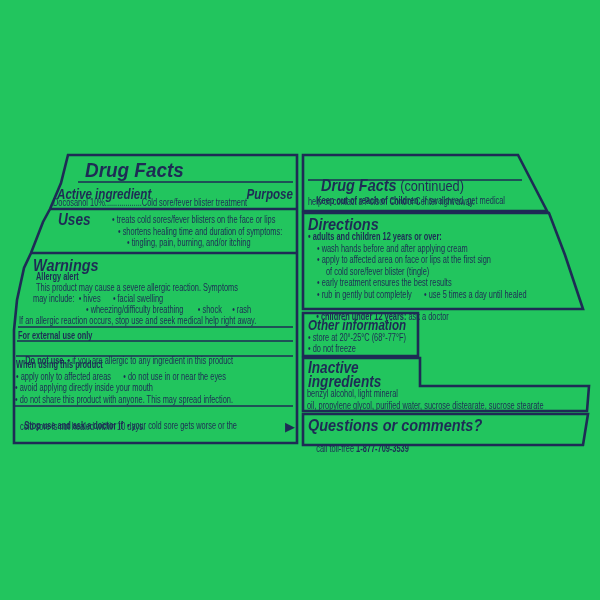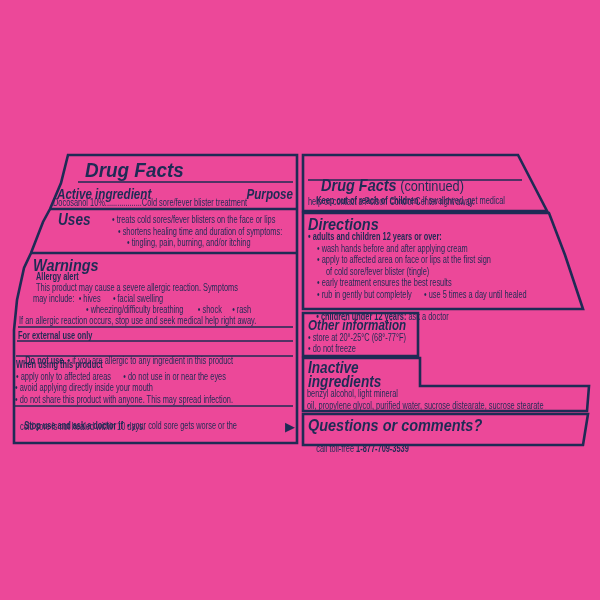--- a/index.html
+++ b/index.html
@@ -1,18 +1,18 @@
 <!DOCTYPE html>
 <html style="--navy: #1e2b55;"><head>
 <meta charset="utf-8">
 <style>
   :root { --navy:#1e2b55; }
   html,body { margin:0; padding:0; background:#ffffff; }
   #stage {
-    position:relative; width:600px; height:600px; background:#ec4899;
+    position:relative; width:600px; height:600px; background:#22c55e;
     color:var(--navy); font-family:"Liberation Sans", sans-serif; overflow:hidden;
   }
   #borders { position:absolute; left:0; top:0; }
   .ln { position:absolute; white-space:pre; transform-origin:0 0; line-height:1.12; }
   .t  { font-size:10px; transform:scaleX(0.74); }
   .b  { font-weight:bold; }
   .it { font-style:italic; font-weight:bold; }
   .sx90 { transform:scaleX(0.90); }
   .sx85 { transform:scaleX(0.85); }
   .sx75 { transform:scaleX(0.75); }

